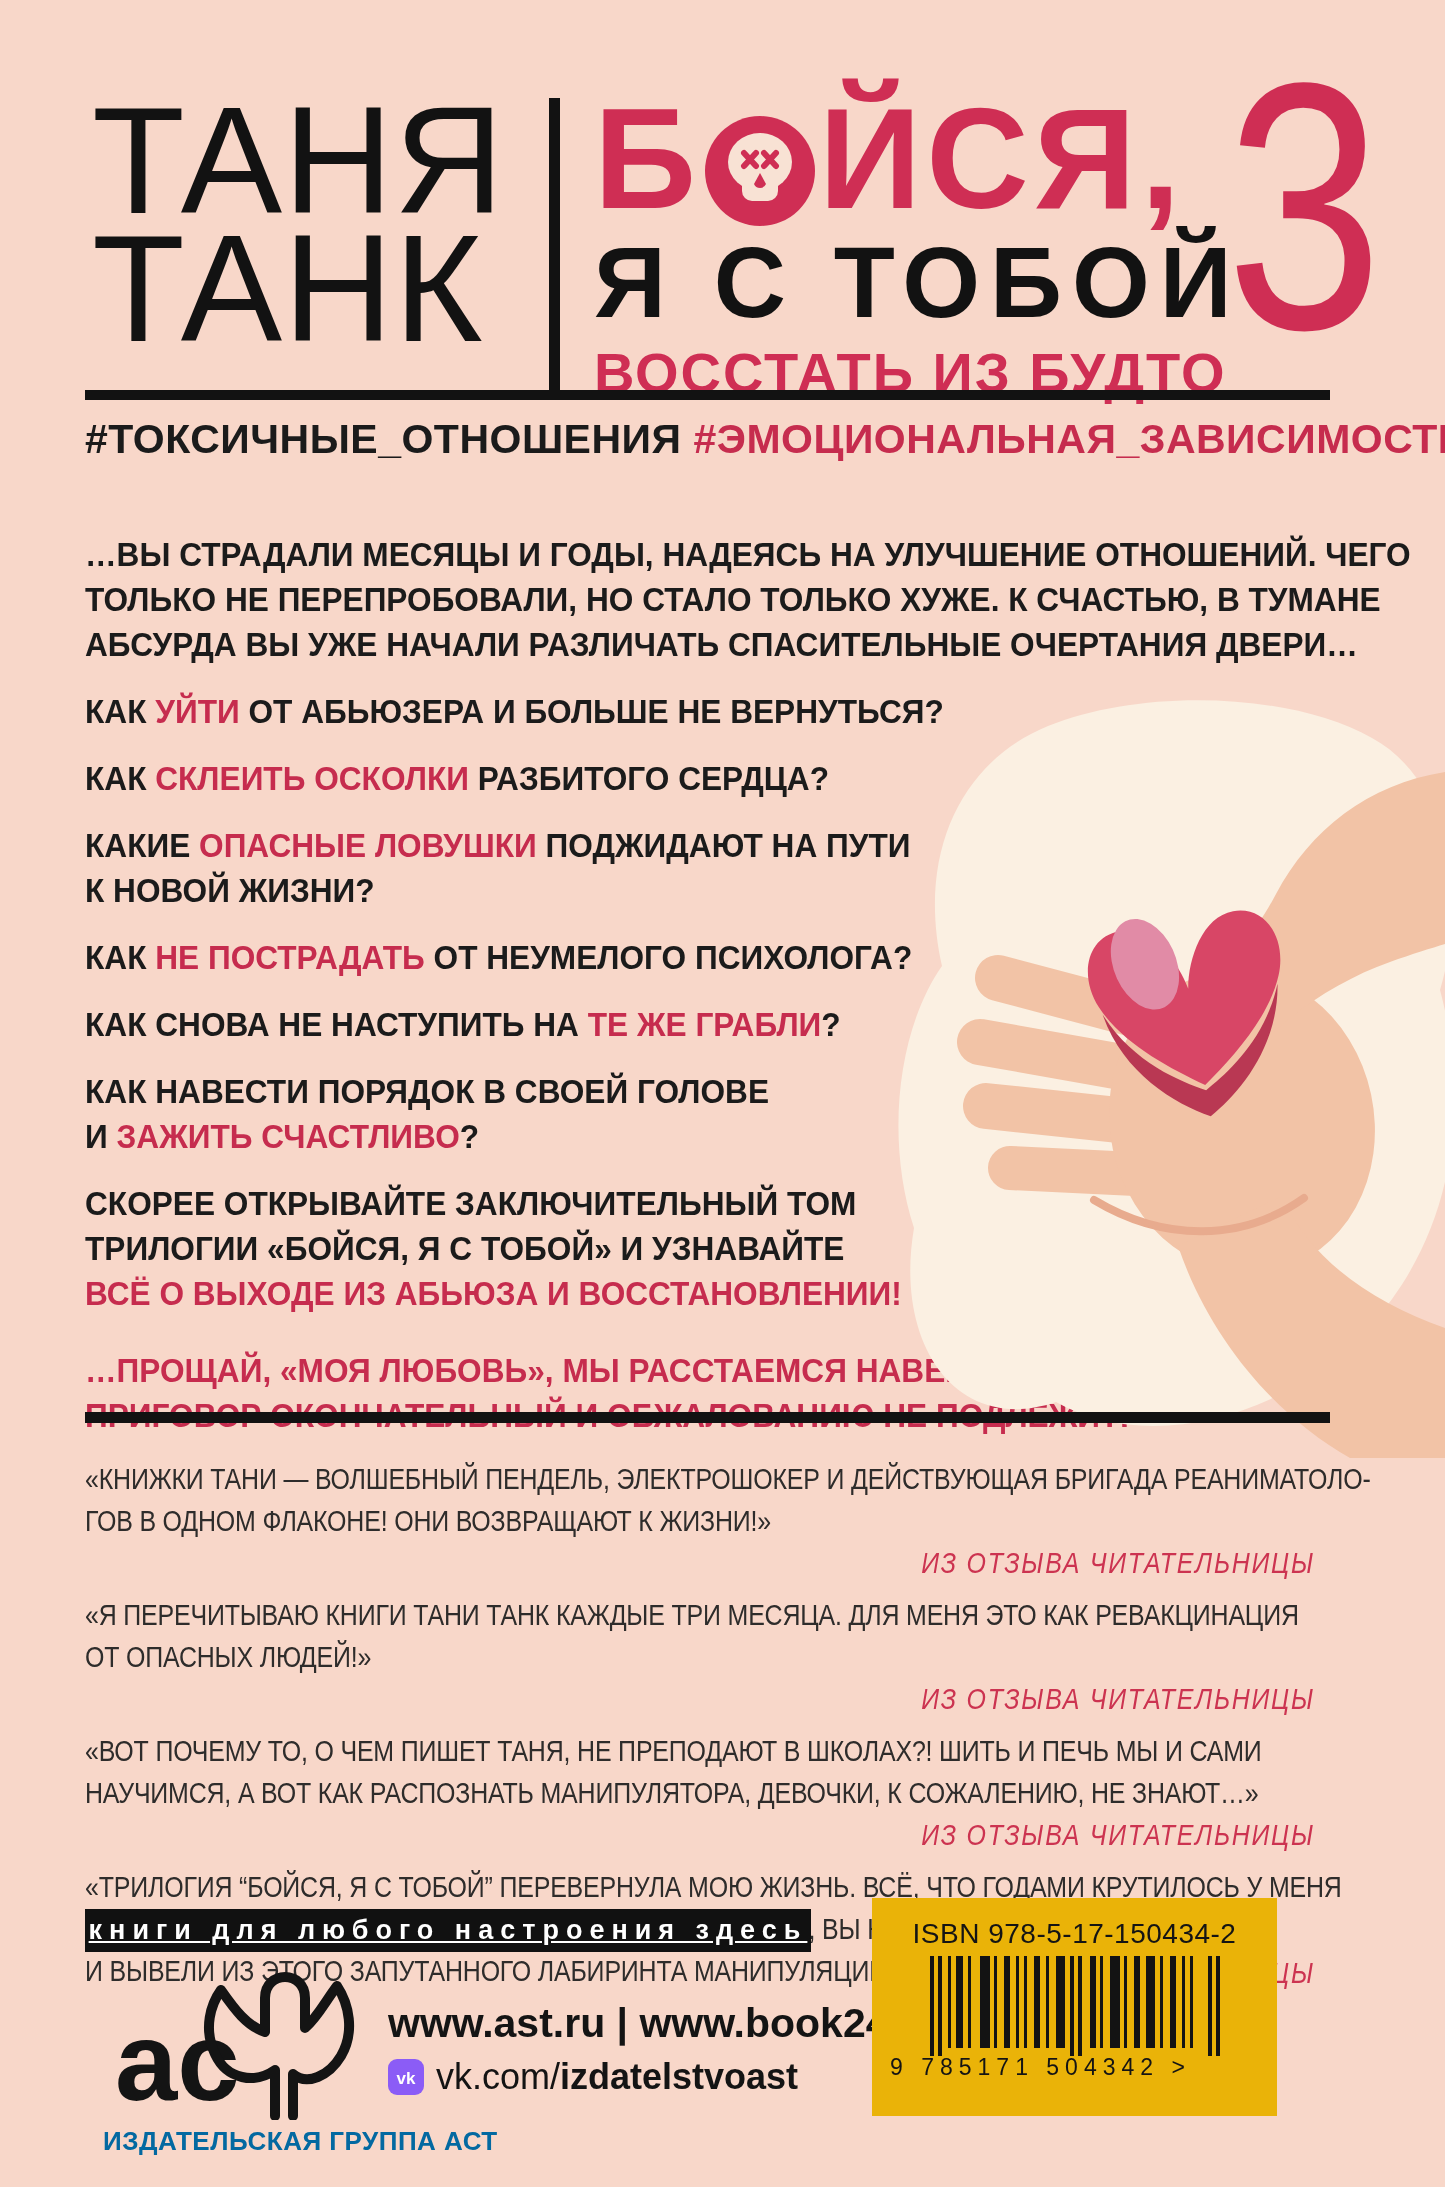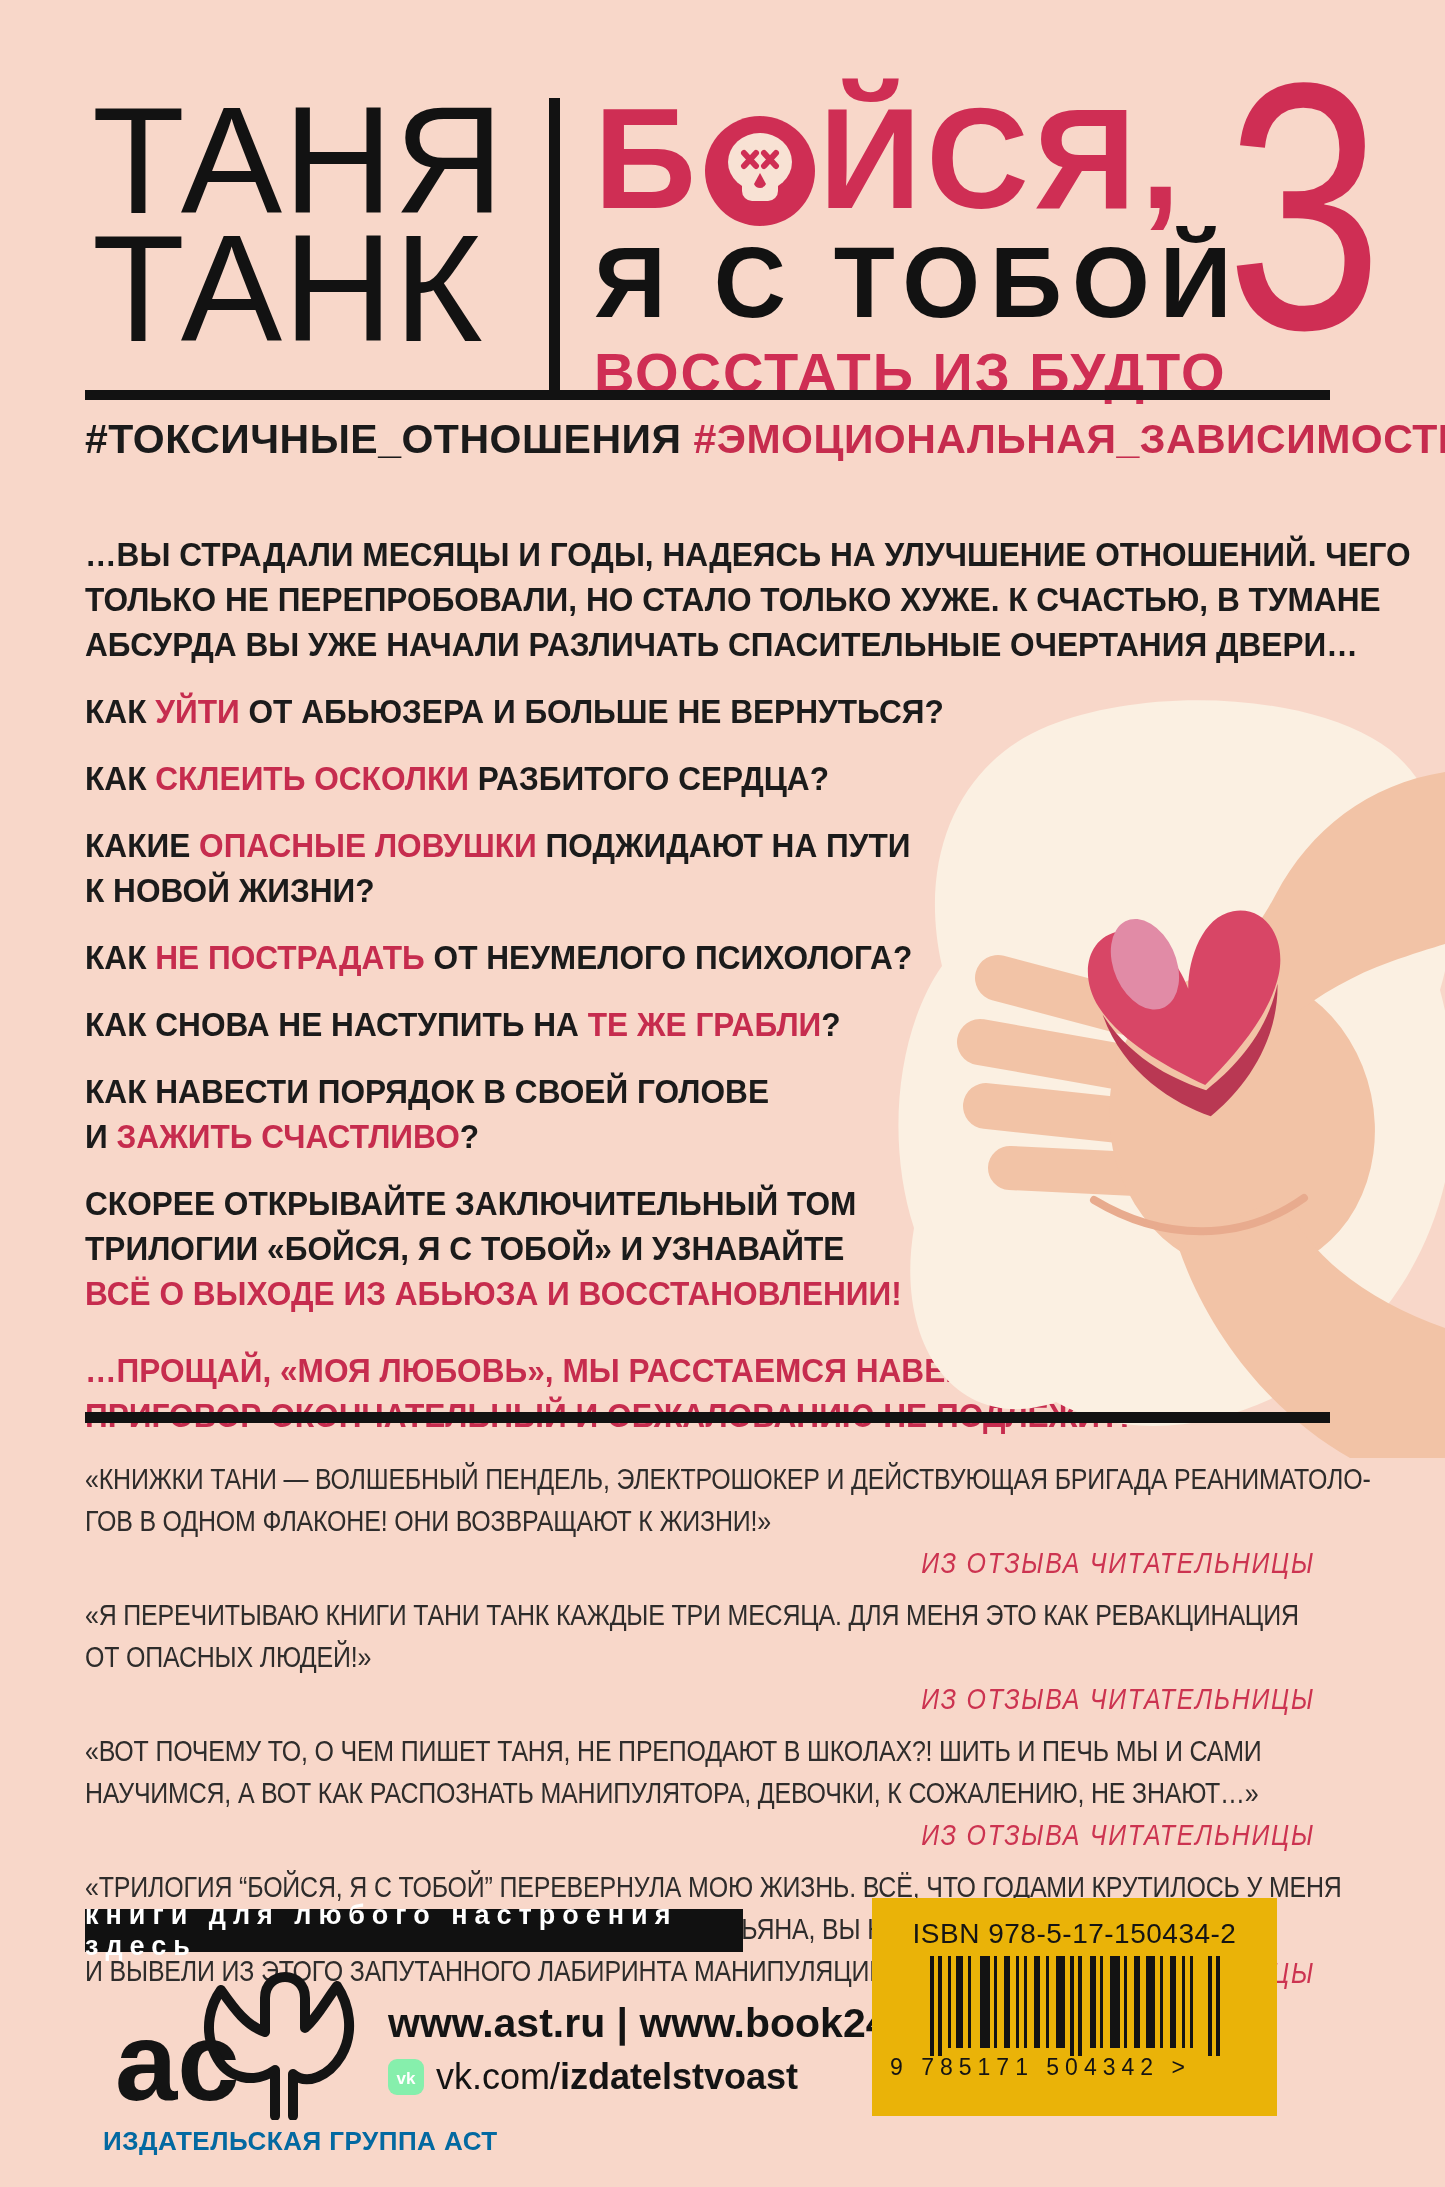--- a/index.html
+++ b/index.html
@@ -39,31 +39,31 @@
   
   .reviews{position:absolute;left:85px;top:1458px;width:1430px;
            transform:scaleX(0.86);transform-origin:top left;
            font-size:29px;font-weight:400;color:#2e2c2b;}
   .review{margin-bottom:12px;}
   .rline{line-height:42px;white-space:nowrap;letter-spacing:-0.2px;}
   .attr{color:#cc3350;font-style:italic;font-weight:400;letter-spacing:2px;
         text-align:right;line-height:38px;margin-top:2px;}
   .attr.inline{margin-top:-38px;}
   
-  .banner{position:absolute;left:85px;top:1909px;width:658px;height:43px;background:#111;
+  .banner{position:absolute;left:85px;top:1909px;width:726px;height:43px;background:#111;
           color:#fff;font-size:27px;font-weight:700;letter-spacing:7px;
-          display:flex;align-items:center;justify-content:center;}
+          display:flex;align-items:center;justify-content:center;text-decoration:underline;}
   .ast-logo{position:absolute;left:115px;top:1948px;width:270px;height:172px;}
   .publisher-caption{position:absolute;left:103px;top:2126px;font-size:26px;font-weight:700;
                      letter-spacing:0.5px;color:#0369a1;}
   .sites{position:absolute;left:388px;top:2000px;font-size:41px;font-weight:700;color:#141414;}
   .social-row{position:absolute;left:388px;font-size:36px;color:#141414;
               display:flex;align-items:center;gap:12px;}
   .social-row.vk{top:2056px;} .social-row.ok{top:2102px;}
-  .social-icon{width:36px;height:36px;background:#86efac;border-radius:9px;flex:0 0 auto;
+  .social-icon{width:36px;height:36px;background:#8b5cf6;border-radius:9px;flex:0 0 auto;
                display:flex;align-items:center;justify-content:center;}
   .social-row b{font-weight:700;margin-top:44px;}
   .barcode-box{position:absolute;left:872px;top:1898px;width:405px;height:218px;background:#eab308;}
   .isbn{position:absolute;left:0;top:20px;width:100%;text-align:center;
         font-size:28px;color:#141414;letter-spacing:0.5px;}
   .bars{position:absolute;left:52px;top:58px;width:300px;height:100px;}
   .bc-digits{position:absolute;left:18px;top:156px;width:100%;font-size:23px;color:#141414;
              letter-spacing:6px;white-space:nowrap;}
   .bc-digits .arrow{letter-spacing:0;}
 </style>

